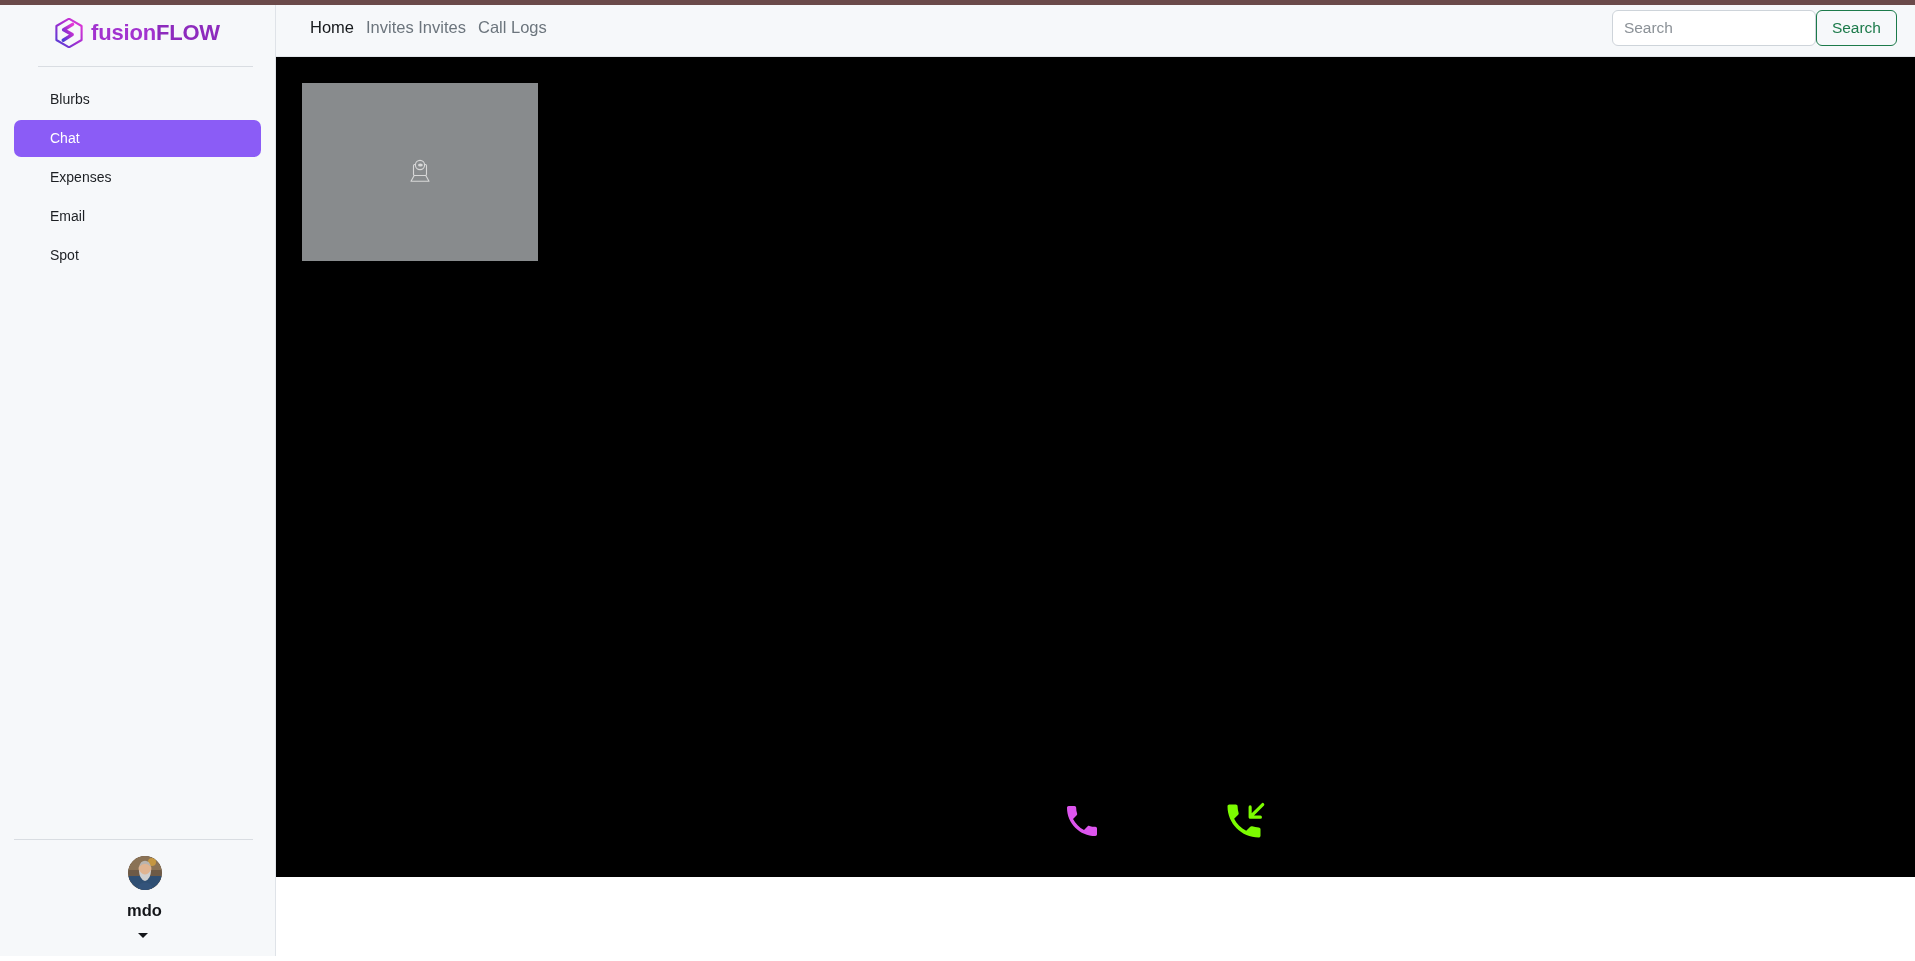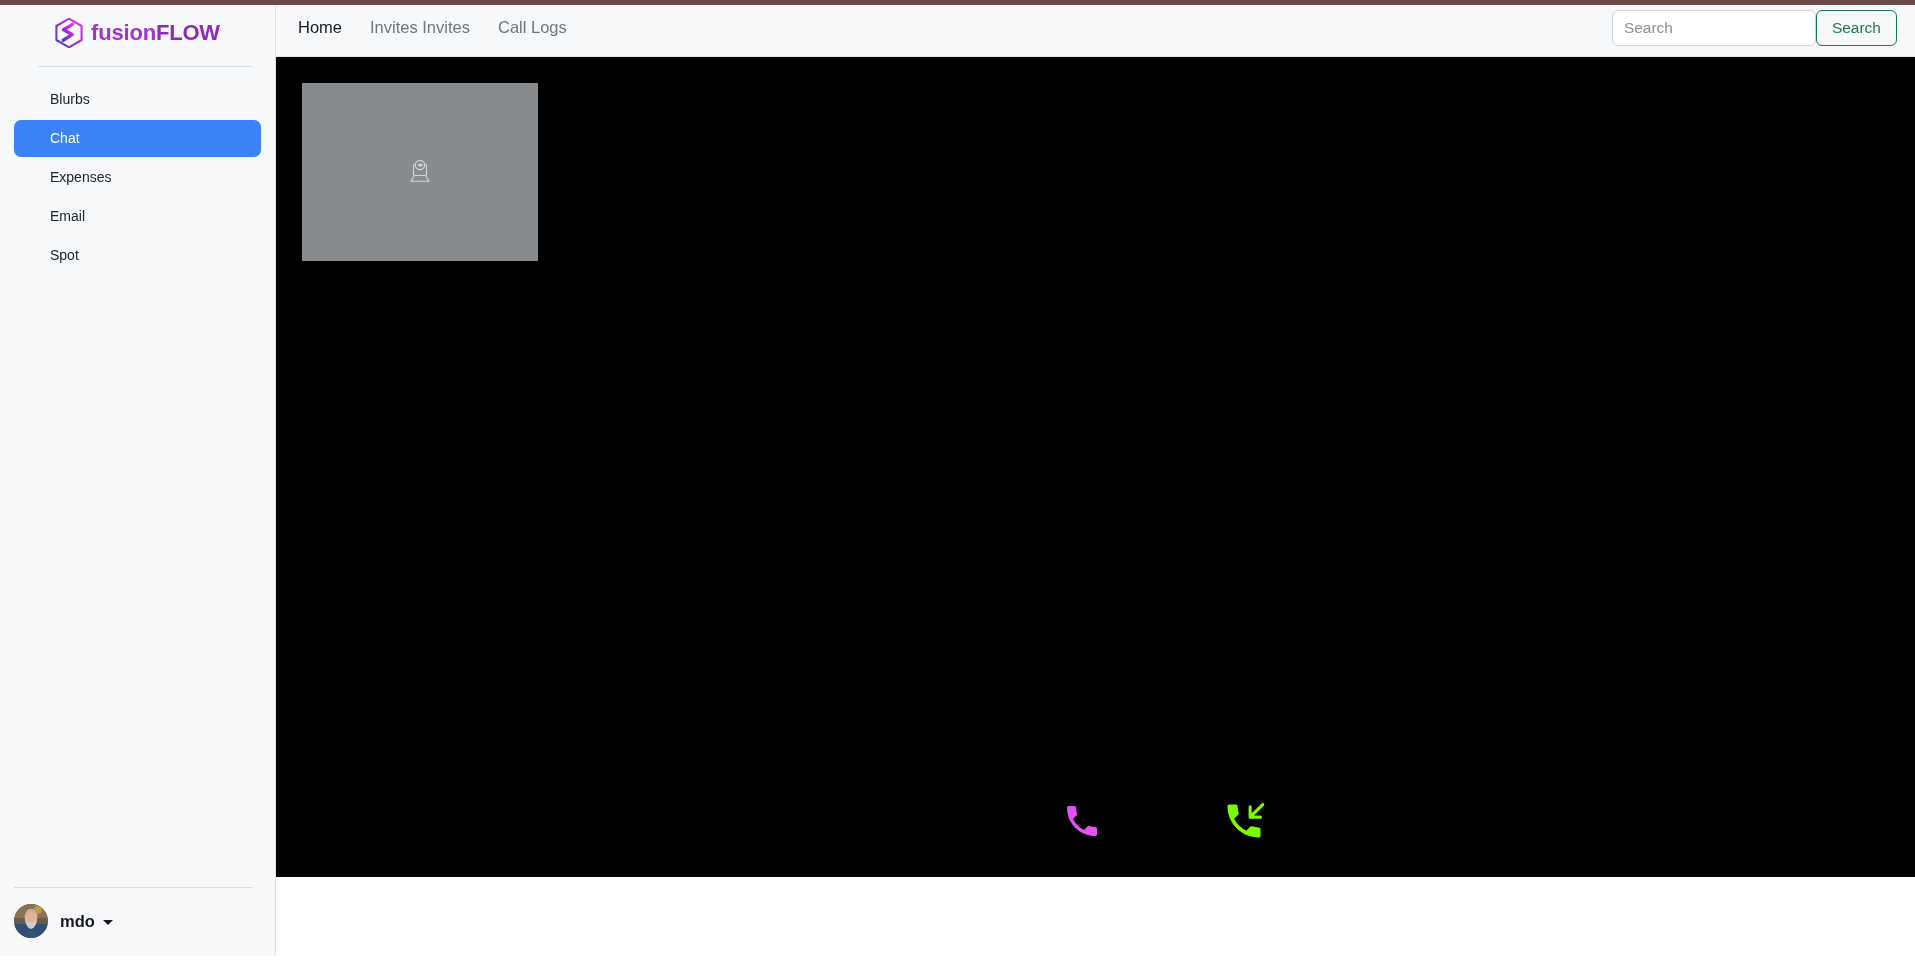--- a/index.html
+++ b/index.html
@@ -82,38 +82,39 @@
   .nav-link {
     display: block;
     padding: 9px 0 9px 36px;
     font-size: 14px;
     color: #1c1f23;
     text-decoration: none;
     border-radius: 7px;
     line-height: 1.35;
   }
   .nav-link.active {
-    background: #3b82f6;
+    background: #8b5cf6;
     color: #ffffff;
   }
 
   .sb-spacer { flex: 1 1 auto; }
 
   .sb-divider-bottom {
     height: 1px;
     background: #d9dde2;
     margin: 0 22px 0 14px;
   }
 
   .user-row {
     display: flex;
     align-items: center;
     gap: 12px;
     padding: 16px 0 18px 14px;
     text-decoration: none;
+    flex-direction: column;
   }
   .avatar {
     width: 34px; height: 34px;
     border-radius: 50%;
     overflow: hidden;
     flex: 0 0 34px;
     display: block;
     background: #7a6a58;
   }
   .avatar svg { display: block; }
@@ -149,22 +150,23 @@
     flex: 0 0 57px;
     background: #f6f8fa;
     border-bottom: 1px solid #e3e7eb;
     display: flex;
     align-items: center;
     padding: 0 18px 0 22px;
   }
   #nav-links {
     display: flex;
     align-items: flex-start;
-    gap: 28px;
+    gap: 12px;
     list-style: none;
+    margin-left: 12px;
   }
   .top-link {
     font-size: 16.5px;
     color: #6c757d;
     text-decoration: none;
     line-height: 1;
   }
   .top-link.active { color: #16191c; }
 
   #search-form {

